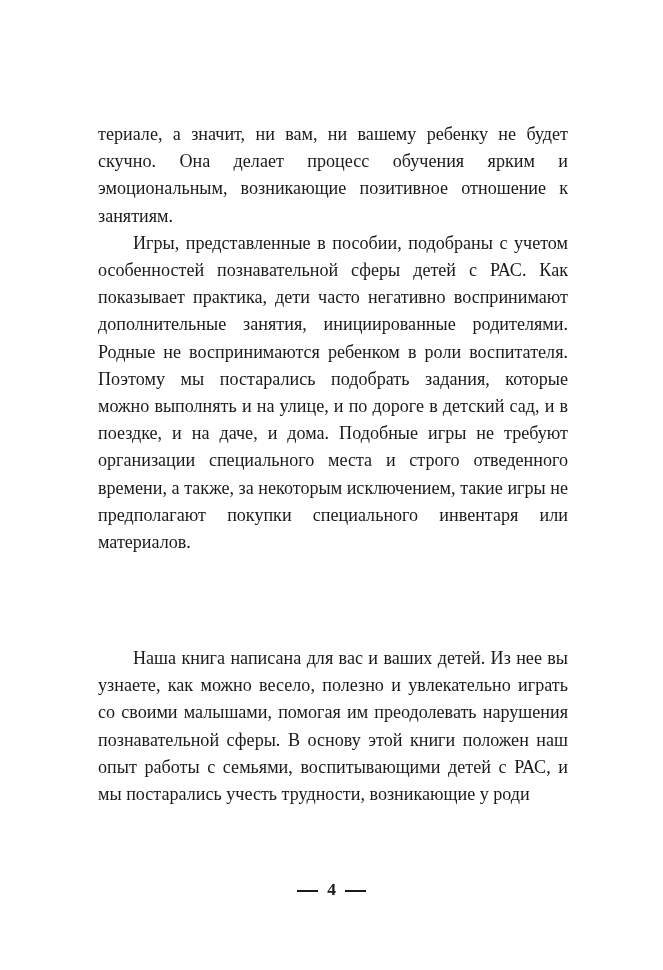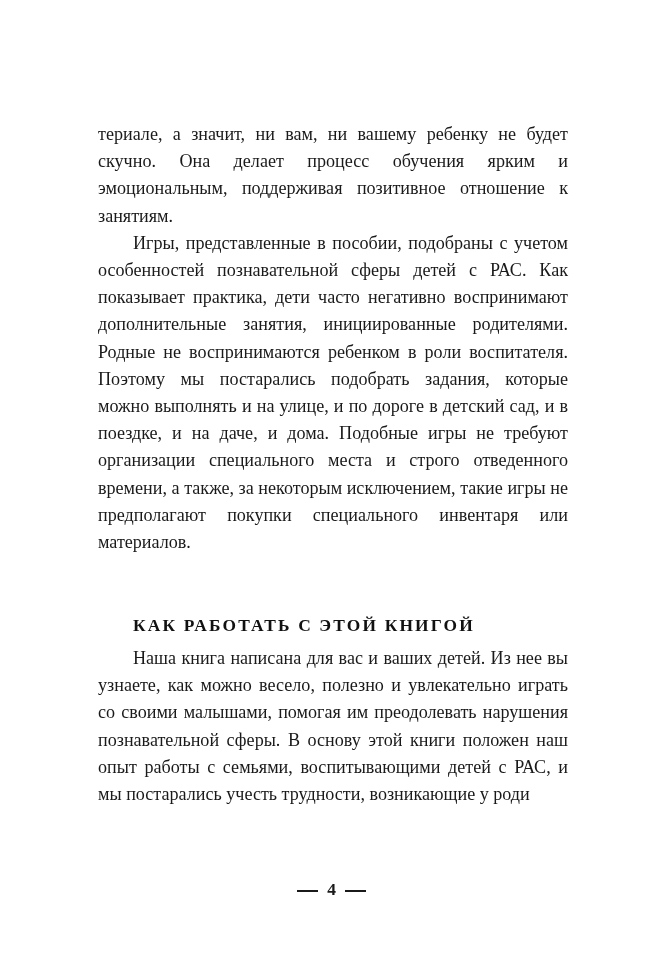--- a/index.html
+++ b/index.html
@@ -119,25 +119,24 @@
     font-size: 17.5px;
   }
 </style>
 </head>
 <body>
 
 <div class="page">
 
 
   <div class="text-column">
-    <p class="body-par">териале, а значит, ни вам, ни вашему ребенку не будет скучно. Она делает процесс обучения ярким и эмоциональным, поддерживая позитивное отно­шение к занятиям.</p>
+    <p class="body-par">териале, а значит, ни вам, ни вашему ребенку не будет скучно. Она делает процесс обучения ярким и эмоциональным, возникающие позитивное отно­шение к занятиям.</p>
     <p class="body-par indented">Игры, представленные в пособии, подобраны с учетом особенностей познавательной сферы детей с РАС. Как показывает практика, дети часто нега­тивно воспринимают дополнительные занятия, ини­циированные родителями. Родные не воспринима­ются ребенком в роли воспитателя. Поэтому мы постарались подобрать задания, которые можно выполнять и на улице, и по дороге в детский сад, и в поездке, и на даче, и дома. Подобные игры не требуют организации специального места и строго отведенного времени, а также, за некоторым исклю­чением, такие игры не предполагают покупки специ­ального инвентаря или материалов.</p>
   </div>
 
-  <h2 class="section-heading">Как работать с этой книгой</h2>
 
   <div class="text-column-lower">
     <p class="body-par indented">Наша книга написана для вас и ваших детей. Из нее вы узнаете, как можно весело, полезно и увлекательно играть со своими малышами, помогая им преодолевать нарушения познавательной сферы. В основу этой книги положен наш опыт работы с семьями, воспитывающими детей с РАС, и мы по­старались учесть трудности, возникающие у роди­</p>
   </div>
 
   <div class="folio">
     <span class="folio-dash"></span><span class="folio-number">4</span><span class="folio-dash"></span>
   </div>
 
 </div>

